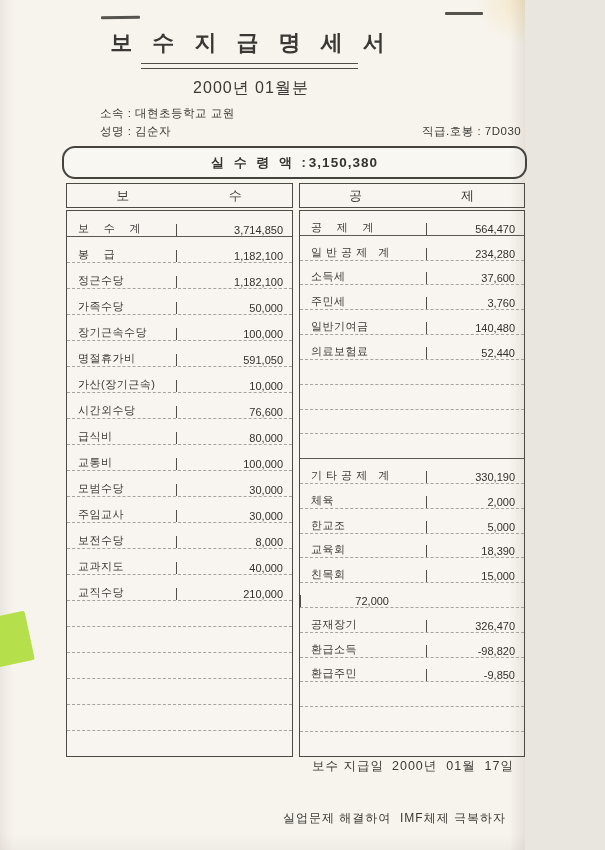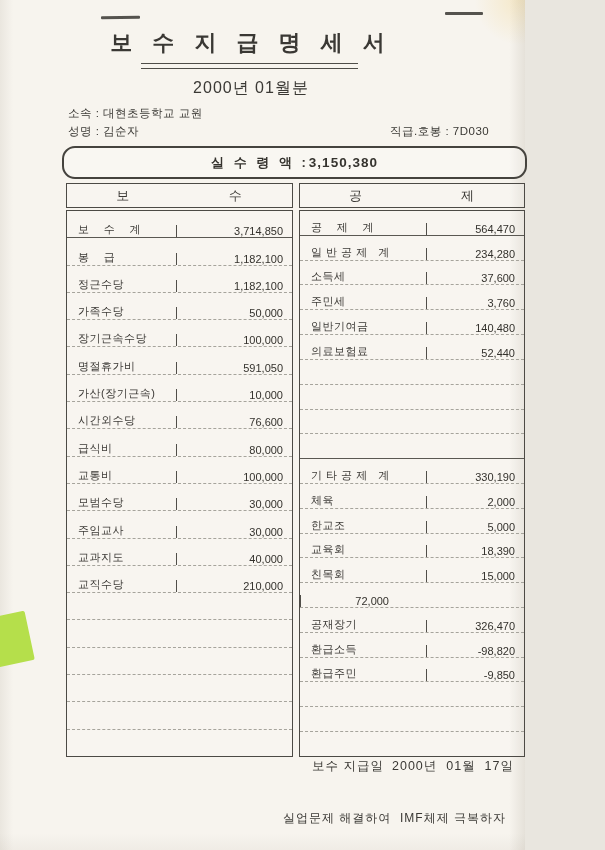--- a/index.html
+++ b/index.html
@@ -28,21 +28,21 @@
     text-align:center;font-size:22px;font-weight:600;letter-spacing:7px;
     color:#3a3834;white-space:nowrap;
   }
   .title-underline{position:absolute;left:141px;top:63px;width:217px;height:4px;
     border-top:1.5px solid #4f4d48;border-bottom:1px solid #4f4d48;}
   .period{
     position:absolute;left:96px;top:78px;width:310px;text-align:center;
     font-size:16px;letter-spacing:1px;color:#3a3834;
   }
   
-  .info-line{position:absolute;font-size:11.5px;letter-spacing:0.5px;color:#3a3834;white-space:nowrap;}
+  .info-line{position:absolute;font-size:11.5px;letter-spacing:0.5px;color:#3a3834;white-space:nowrap;margin-left:32px;}
   .info-dept{left:68px;top:106px;}
   .info-name{left:68px;top:124px;text-align:right;}
   .info-rank{left:390px;top:124px;}
   
   .netbox{
     position:absolute;left:62px;top:146px;width:461px;height:29px;
     border:2px solid #45433e;border-radius:13px;
     display:flex;align-items:center;justify-content:center;
     background:rgba(255,255,255,0.25);
   }
@@ -162,20 +162,24 @@
       </div>
       <div class="trow">
         <div class="tlabel">모범수당</div>
         <div class="tvalue">30,000</div>
       </div>
       <div class="trow">
         <div class="tlabel">주임교사</div>
         <div class="tvalue">30,000</div>
       </div>
       <div class="trow">
+        <div class="tlabel">보전수당</div>
+        <div class="tvalue">8,000</div>
+      </div>
+      <div class="trow">
         <div class="tlabel">교과지도</div>
         <div class="tvalue">40,000</div>
       </div>
       <div class="trow">
         <div class="tlabel">교직수당</div>
         <div class="tvalue">210,000</div>
       </div>
       <div class="trow">
         <div class="tlabel"></div>
         <div class="tvalue"></div>

